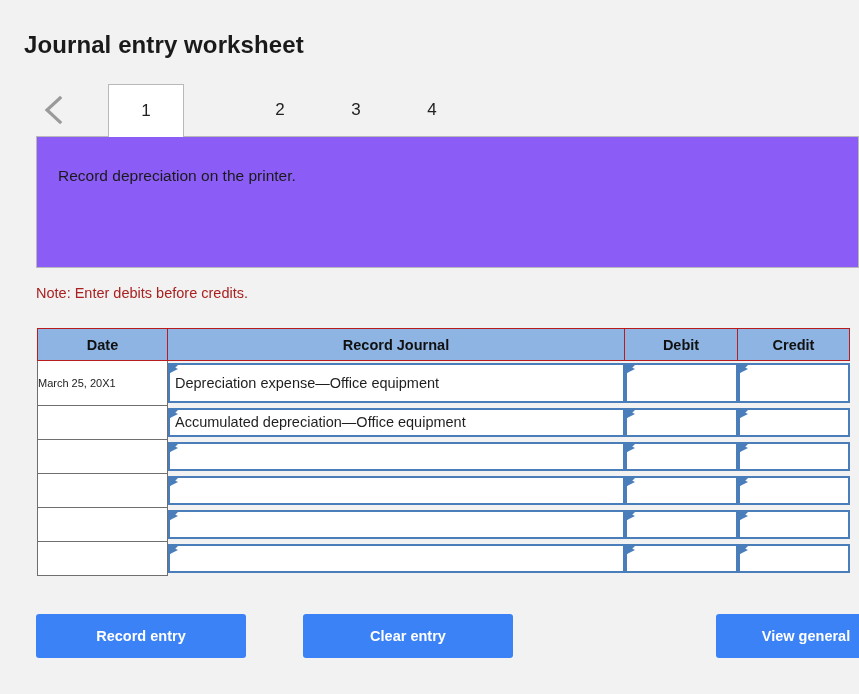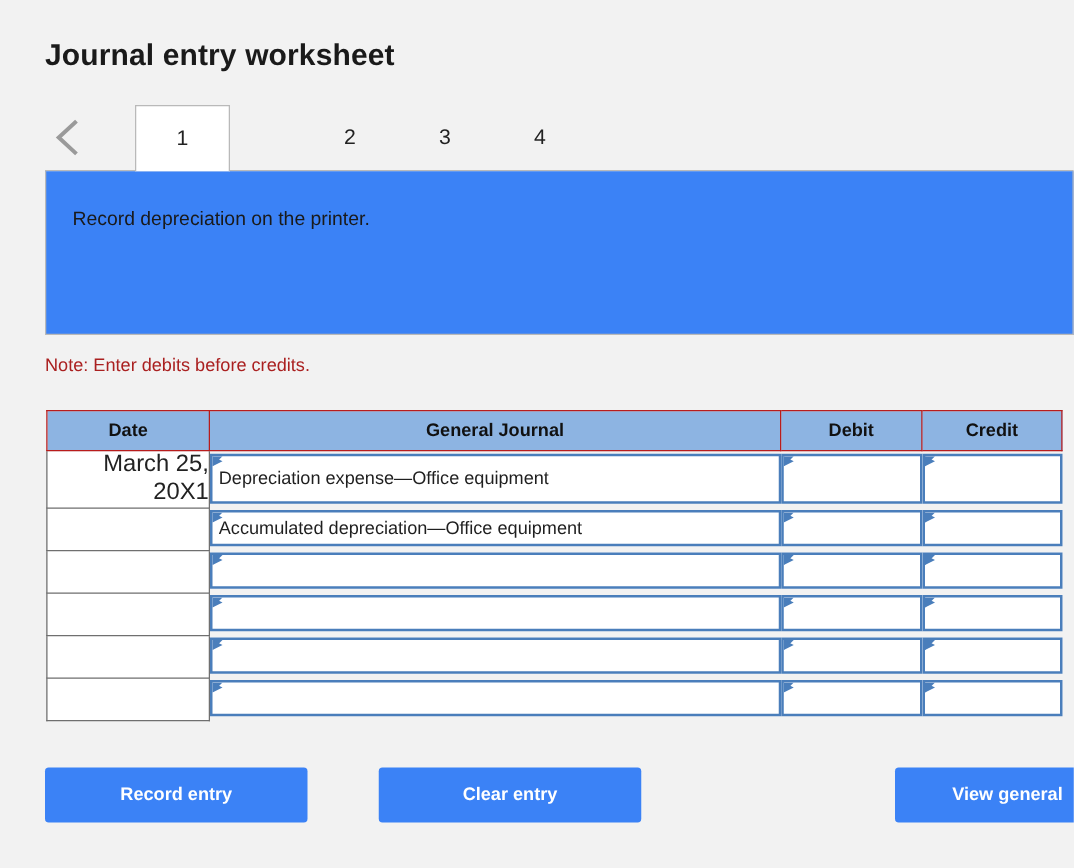--- a/index.html
+++ b/index.html
@@ -20,21 +20,21 @@
     position: absolute;
     left: 0; top: 0;
     width: 859px;
     height: 694px;
     overflow: hidden;
   }
 
   
   .page-title {
     position: absolute;
-    left: 36px;
+    left: 24px;
     top: 31px;
     font-size: 24px;
     font-weight: bold;
     color: #1a1a1a;
     letter-spacing: 0.1px;
     white-space: nowrap;
   }
 
   
   .tabs-wrap {
@@ -83,21 +83,21 @@
     z-index: 1;
   }
 
   
   .question-panel {
     position: absolute;
     left: 36px;
     top: 137px;
     width: 823px;
     height: 131px;
-    background: #3b82f6;
+    background: #8b5cf6;
     border: 1px solid #b9b9b9;
     border-top: none;
     box-sizing: border-box;
     z-index: 2;
   }
   .question-text {
     position: absolute;
     left: 21px;
     top: 30px;
     font-size: 15.5px;
@@ -133,22 +133,22 @@
     text-align: center;
   }
   .journal-table td {
     padding: 0;
     vertical-align: middle;
   }
 
   
   td.date-cell {
     border: 1px solid #6f6f6f;
-    text-align: right;
-    font-size: 19px;
+    text-align: left;
+    font-size: 11px;
     color: #222;
     line-height: 1.18;
     background: #fff;
     margin-top: 18px;
   }
 
   
   td.input-cell {
     border: none;
     padding: 0 0 1px 0;
@@ -260,21 +260,21 @@
   <table class="journal-table">
     <colgroup>
       <col style="width:130px">
       <col style="width:457px">
       <col style="width:113px">
       <col style="width:112px">
     </colgroup>
     <thead>
       <tr>
         <th>Date</th>
-        <th>General Journal</th>
+        <th>Record Journal</th>
         <th>Debit</th>
         <th>Credit</th>
       </tr>
     </thead>
     <tbody>
 
       <tr class="row-tall">
         <td class="date-cell" style="height:44px;">March 25, 20X1</td>
         <td class="input-cell">
           <div class="cell-input">

